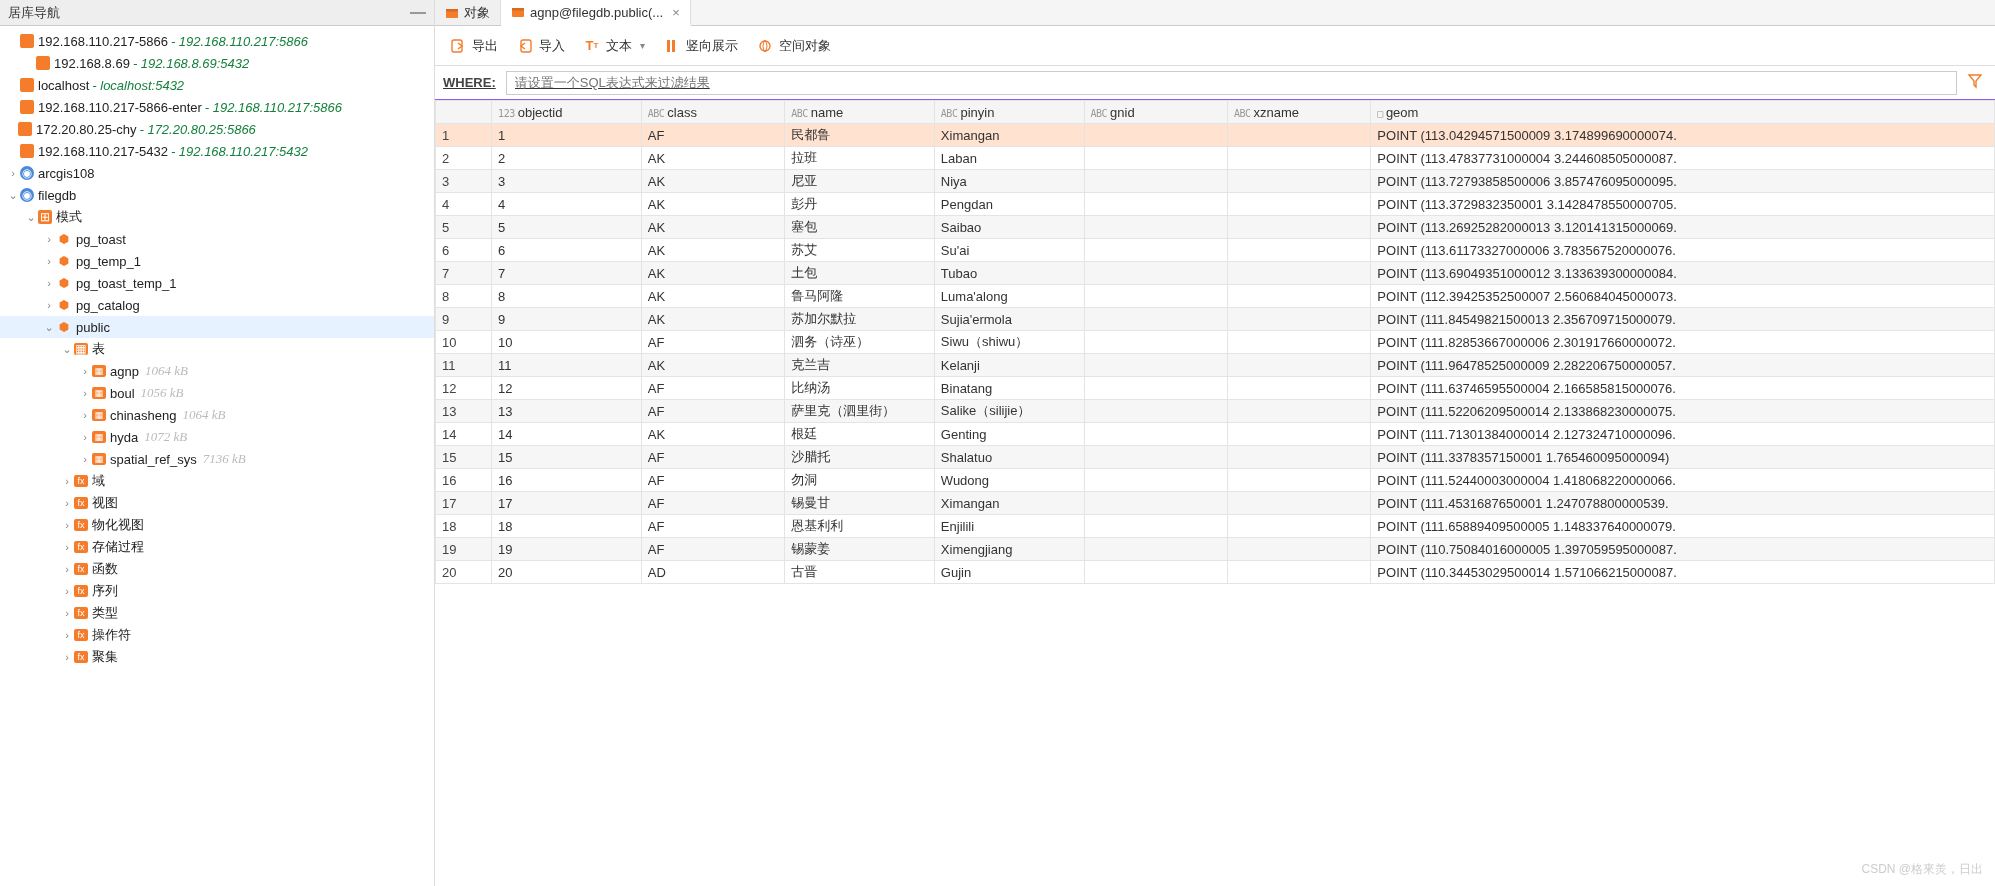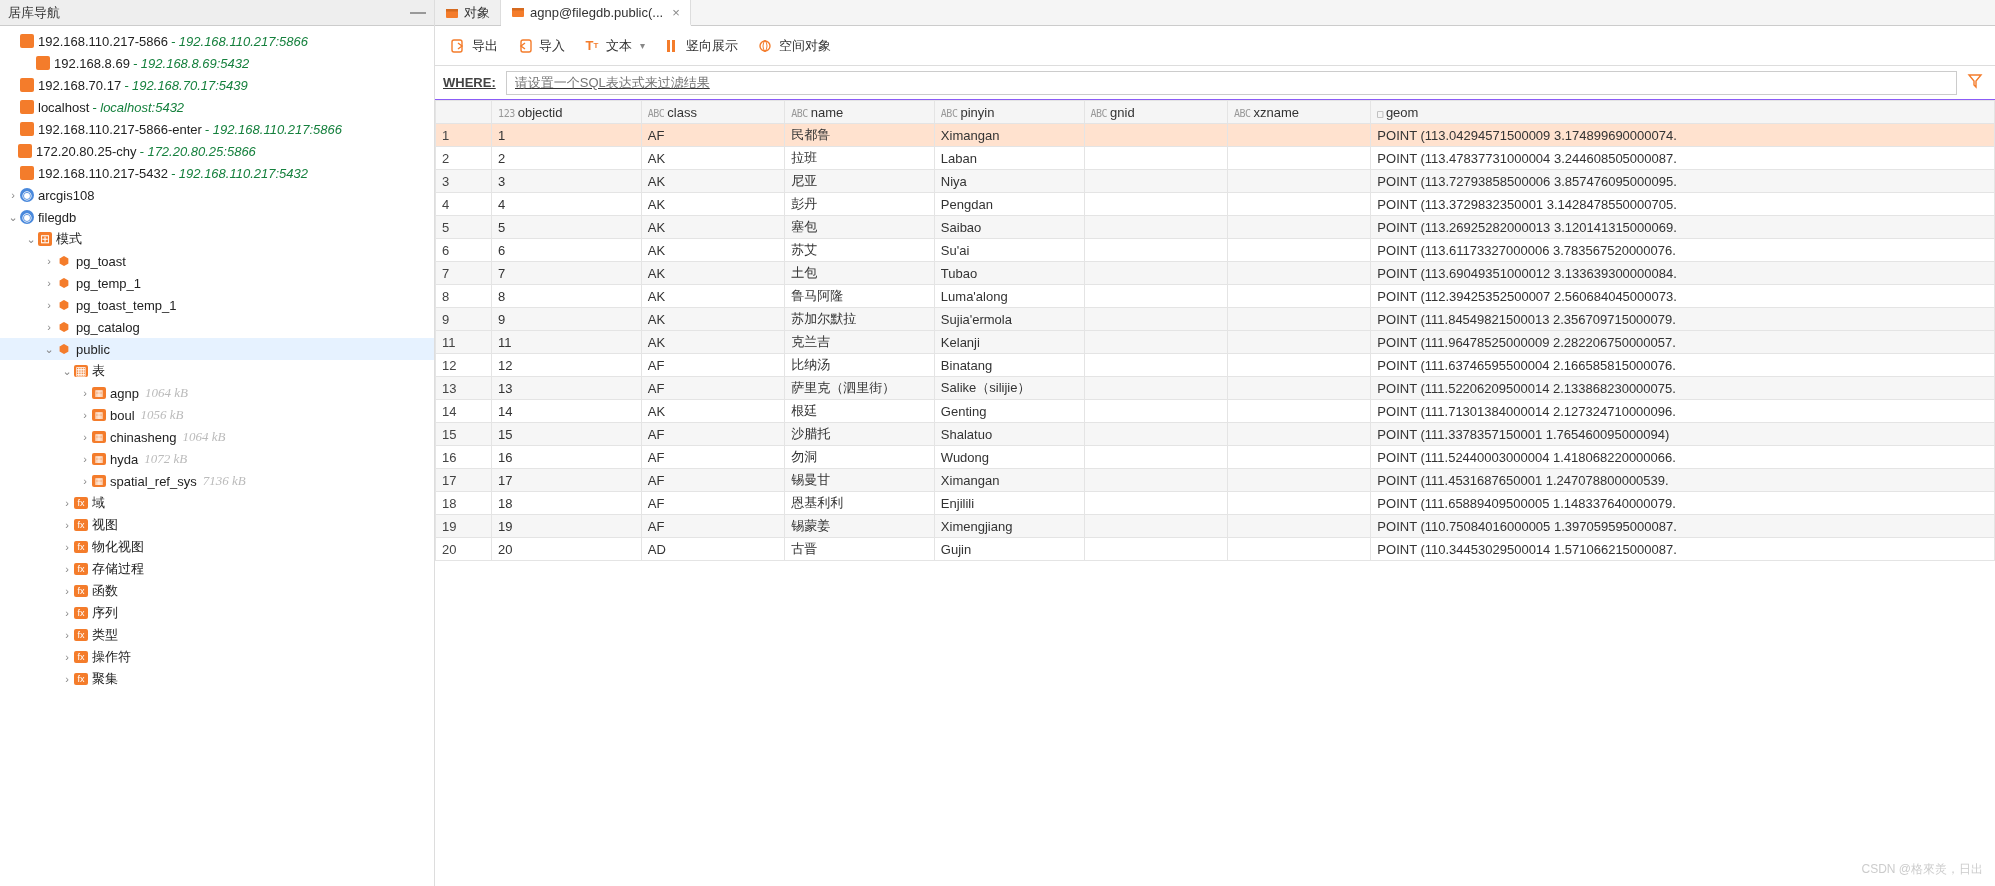--- a/index.html
+++ b/index.html
@@ -75,26 +75,20 @@
         </div>
         <div class="node" style="padding-left: 22px;">
           <span class="tw"></span>
           <span class="ic ic-db"></span>
           <span class="nl">192.168.8.69</span>
           <span class="nl-grey"> - 192.168.8.69:5432</span>
         </div>
         <div class="node" style="padding-left: 6px;">
           <span class="tw"></span>
           <span class="ic ic-db"></span>
-          <span class="nl">192.168.70.17</span>
-          <span class="nl-grey"> - 192.168.70.17:5439</span>
-        </div>
-        <div class="node" style="padding-left: 6px;">
-          <span class="tw"></span>
-          <span class="ic ic-db"></span>
           <span class="nl">localhost</span>
           <span class="nl-grey"> - localhost:5432</span>
         </div>
         <div class="node" style="padding-left: 6px;">
           <span class="tw"></span>
           <span class="ic ic-db"></span>
           <span class="nl">192.168.110.217-5866-enter</span>
           <span class="nl-grey"> - 192.168.110.217:5866</span>
         </div>
         <div class="node" style="padding-left: 4px;">
@@ -400,20 +394,30 @@
             <tr class="odd">
               <td class="rownum">9</td>
               <td>9</td>
               <td>AK</td>
               <td>苏加尔默拉</td>
               <td>Sujia'ermola</td>
               <td class="null"><null></null></td>
               <td class="null"><null></null></td>
               <td>POINT (111.84549821500013 2.356709715000079.</td>
             </tr>
+            <tr class="even">
+              <td class="rownum">10</td>
+              <td>10</td>
+              <td>AF</td>
+              <td>泗务（诗巫）</td>
+              <td>Siwu（shiwu）</td>
+              <td class="null"><null></null></td>
+              <td class="null"><null></null></td>
+              <td>POINT (111.82853667000006 2.301917660000072.</td>
+            </tr>
             <tr class="odd">
               <td class="rownum">11</td>
               <td>11</td>
               <td>AK</td>
               <td>克兰吉</td>
               <td>Kelanji</td>
               <td class="null"><null></null></td>
               <td class="null"><null></null></td>
               <td>POINT (111.96478525000009 2.282206750000057.</td>
             </tr>

